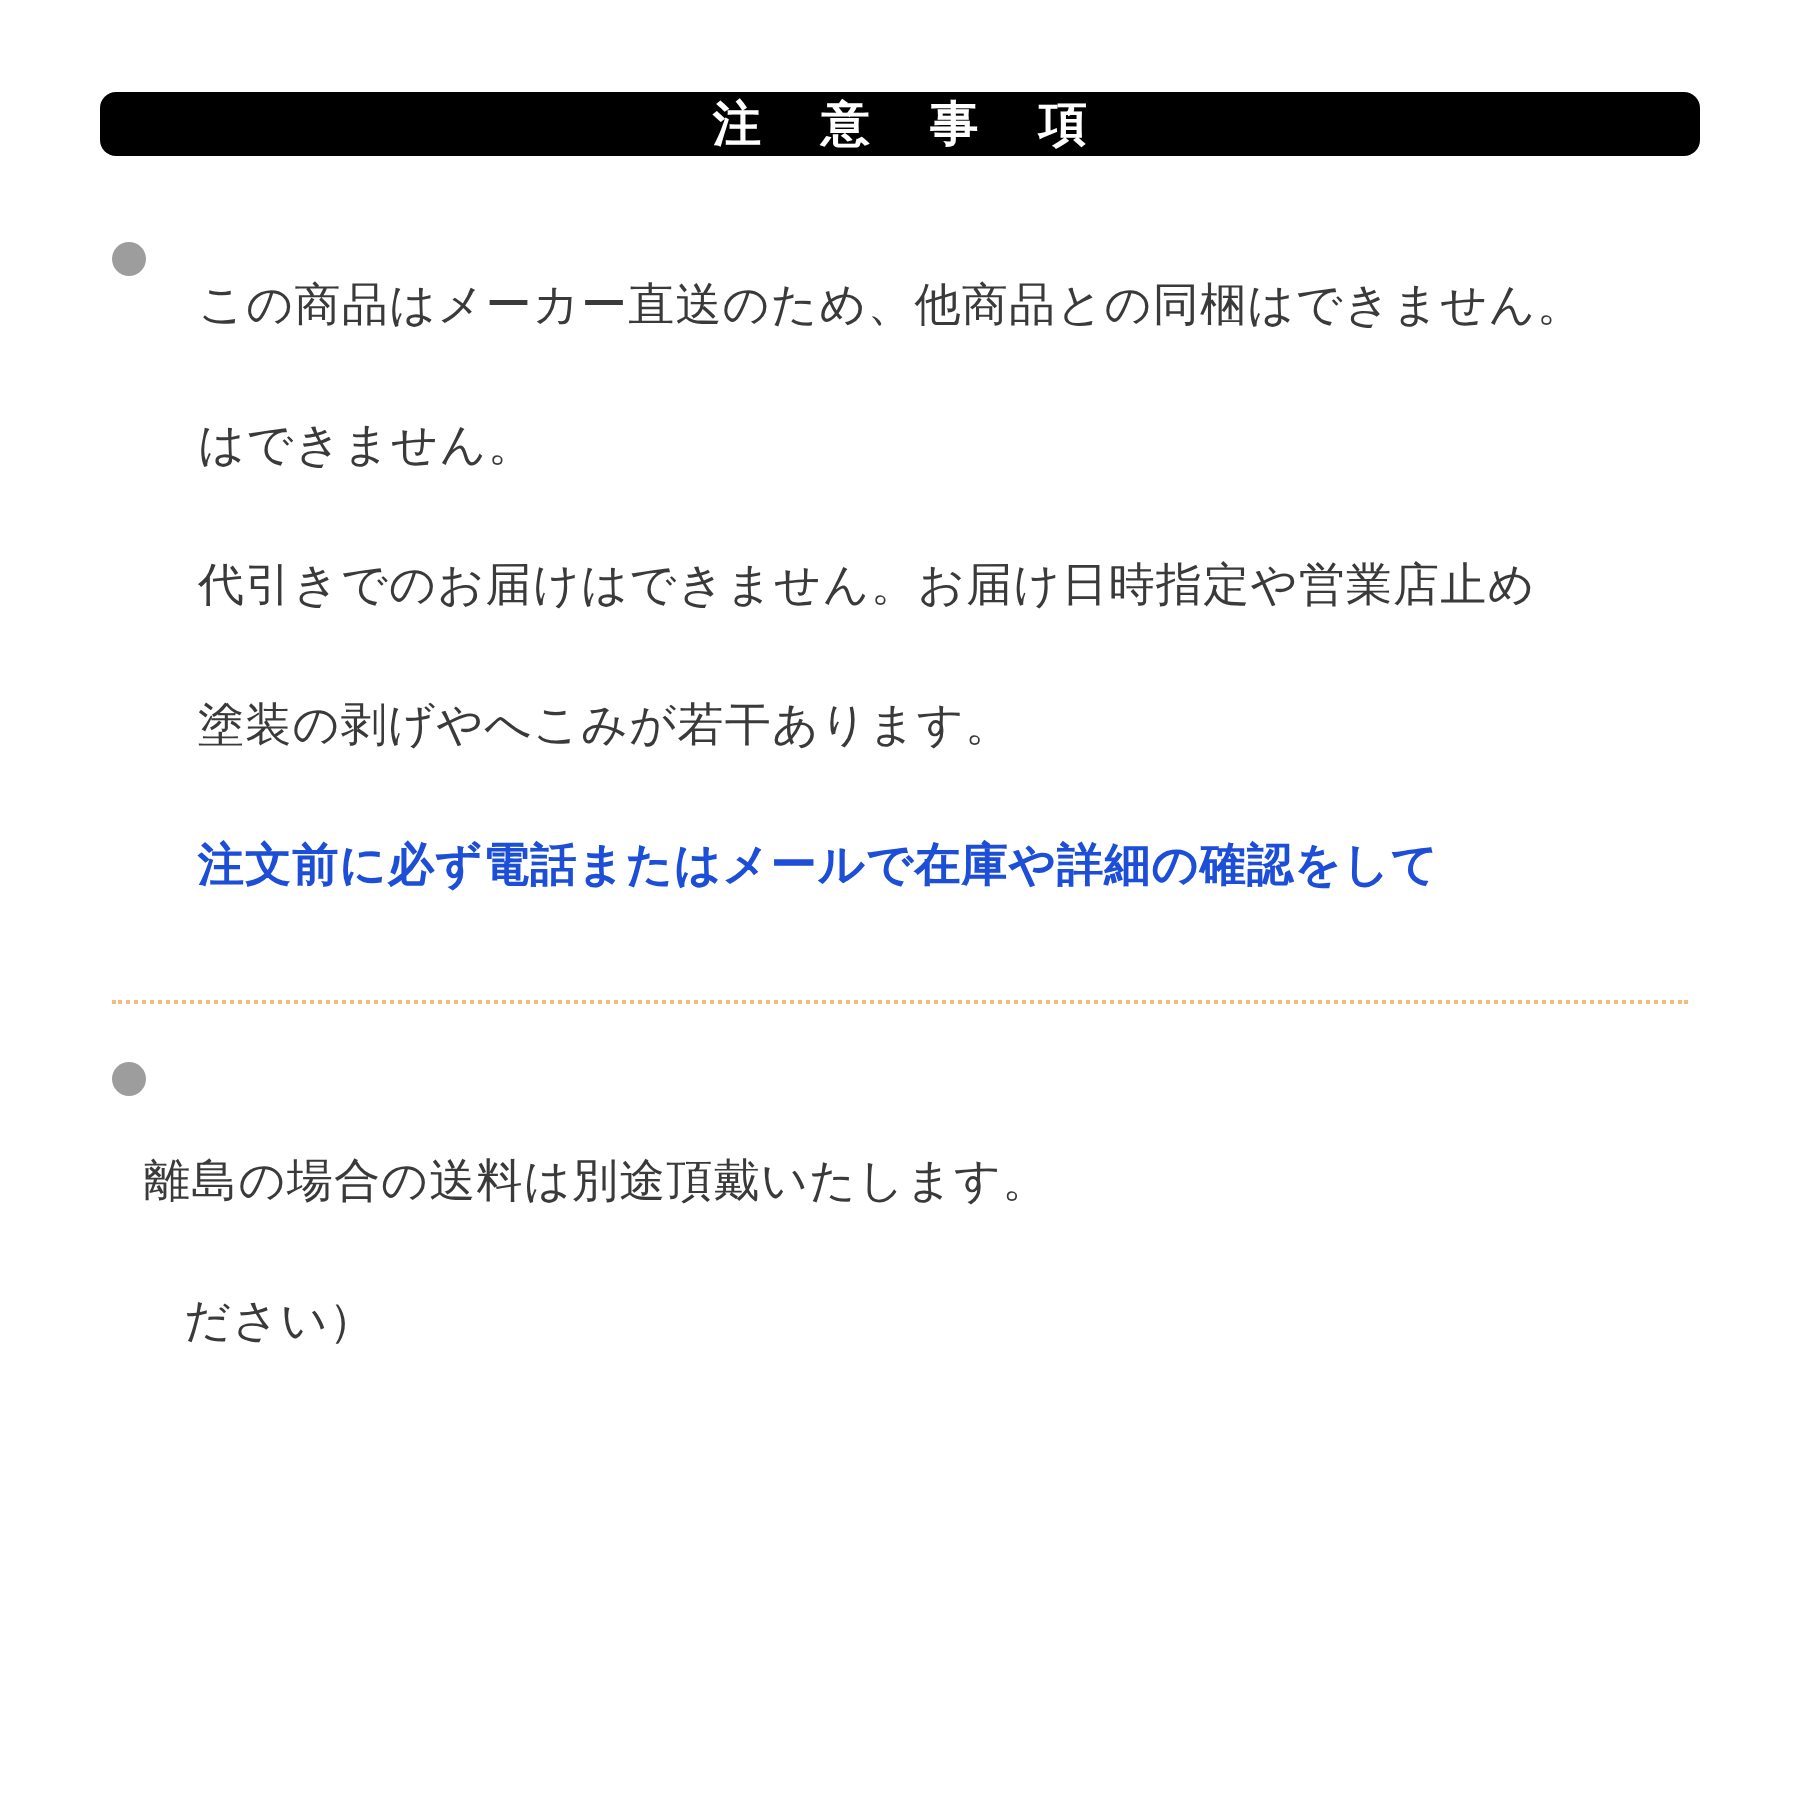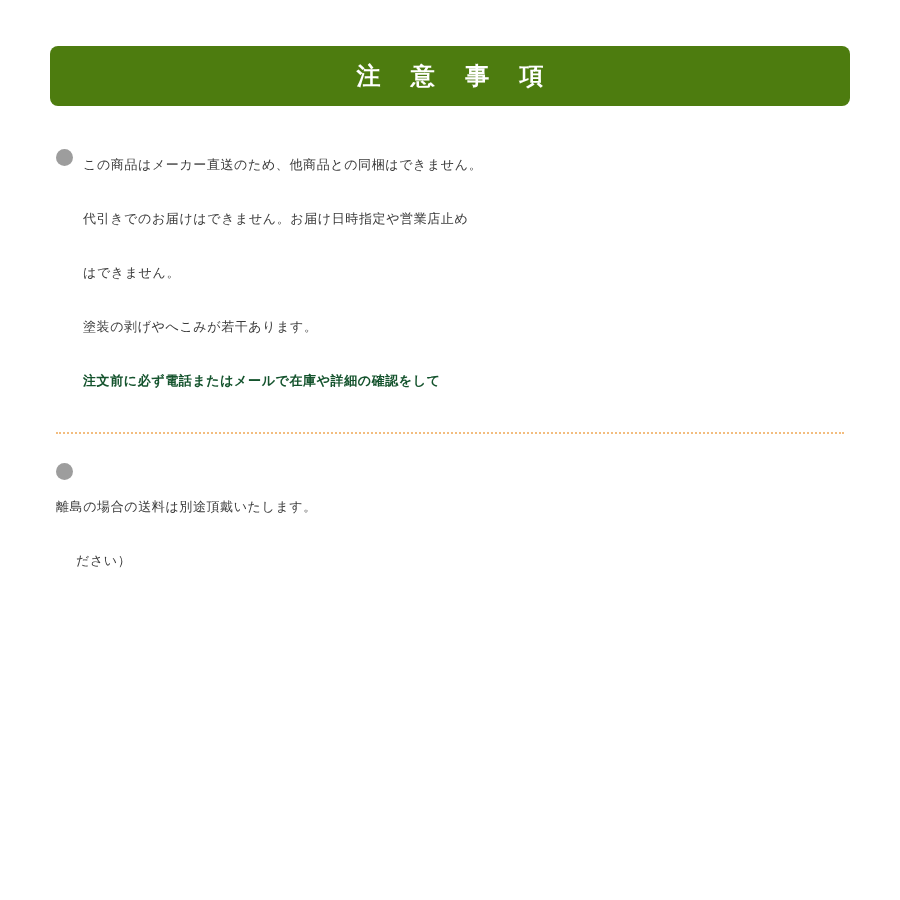--- a/index.html
+++ b/index.html
@@ -16,22 +16,22 @@
   }
   .page {
     position: relative;
     width: 900px;
     height: 900px;
     box-sizing: border-box;
     padding: 0;
   }
   .header-banner {
     margin: 46px 50px 0 50px;
-    height: 60px;
-    background: #4d7c0f;
+    height: 32px;
+    background: #000000;
     border-radius: 8px;
     display: flex;
     align-items: center;
     justify-content: center;
   }
   .header-title {
     color: #ffffff;
     font-size: 24px;
     font-weight: bold;
     letter-spacing: 11px;
@@ -51,28 +51,28 @@
     height: 17px;
     border-radius: 50%;
     background: #9d9d9d;
     margin-top: 11px;
     margin-right: 10px;
   }
   .bullet-body {
     flex: 1 1 auto;
   }
   .para {
-    font-size: 13px;
+    font-size: 23px;
     line-height: 54px;
     letter-spacing: 0.6px;
     color: #3a3a3a;
-    margin: 0;
+    margin: 16px;
   }
   .para.highlight {
-    color: #14532d;
+    color: #1d4ed8;
     font-weight: bold;
   }
   .divider {
     margin: 24px 0 18px 0;
     border-top: 2px dotted #f3bd7f;
     height: 0;
   }
   .block-two {
     margin-top: 6px;
     flex-direction: column;
@@ -89,22 +89,22 @@
   <div class="header-banner">
     <div class="header-title">注 意 事 項</div>
   </div>
 
   <div class="content">
 
     <div class="bullet-block">
       <span class="bullet-dot"></span>
       <div class="bullet-body">
         <p class="para">この商品はメーカー直送のため、他商品との同梱はできません。</p>
+        <p class="para">はできません。</p>
         <p class="para">代引きでのお届けはできません。お届け日時指定や営業店止め</p>
-        <p class="para">はできません。</p>
         <p class="para">塗装の剥げやへこみが若干あります。</p>
         <p class="para highlight">注文前に必ず電話またはメールで在庫や詳細の確認をして</p>
       </div>
     </div>
 
     <div class="divider"></div>
 
     <div class="bullet-block block-two">
       <span class="bullet-dot"></span>
       <div class="bullet-body">

